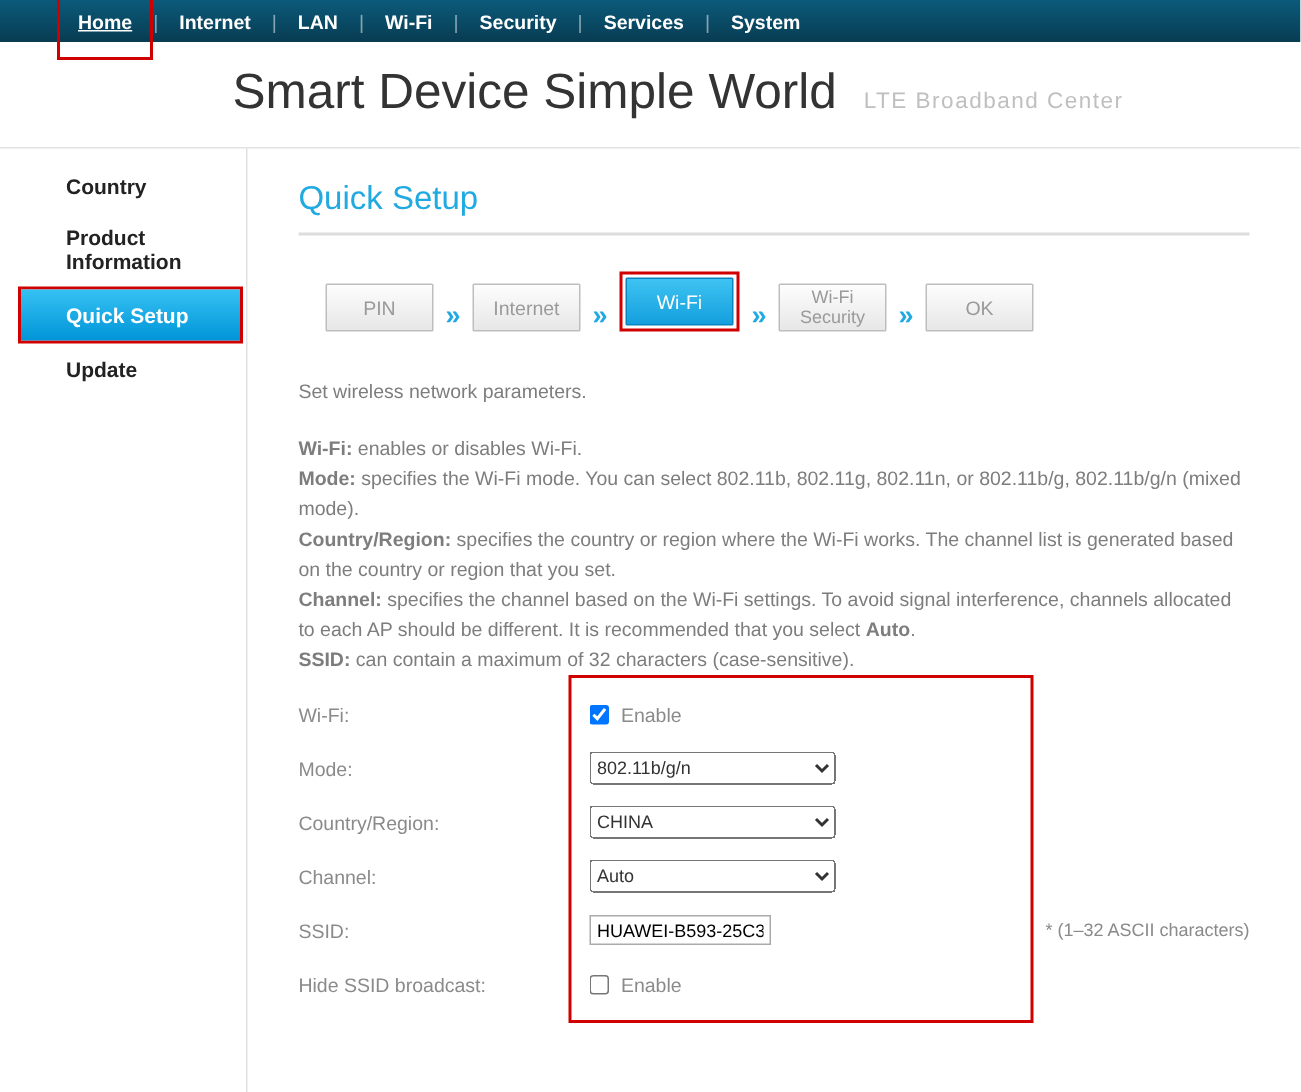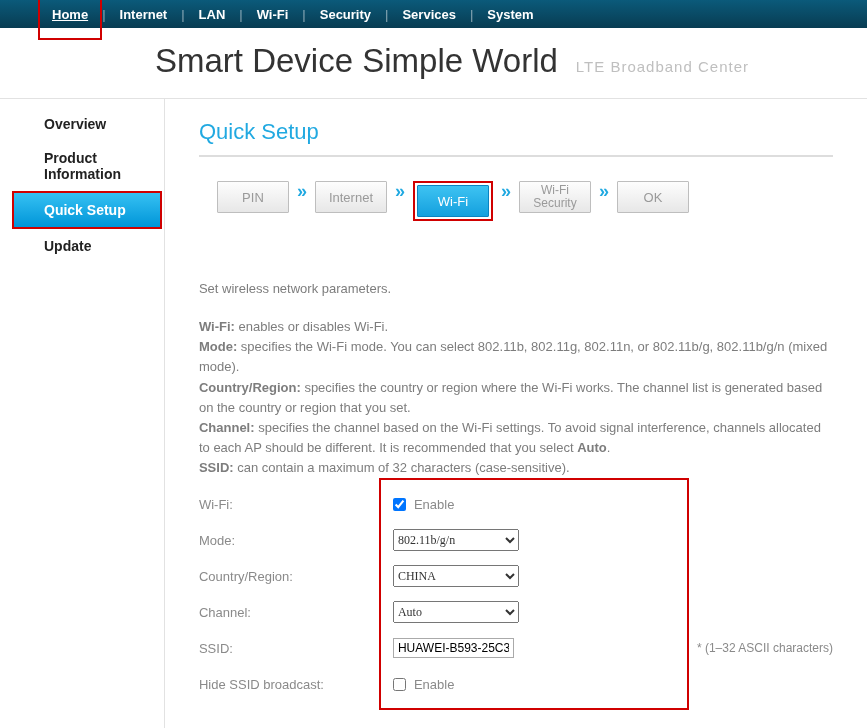--- a/index.html
+++ b/index.html
@@ -90,24 +90,24 @@
       font-weight: normal;
       margin-bottom: 10px;
     }
     .hr {
       height: 2px;
       background: #ddd;
       margin-bottom: 24px;
     }
     .stepper {
       display: flex;
-      align-items: flex-start;
+      align-items: flex-end;
       gap: 6px;
       margin-left: 18px;
-      margin-bottom: 58px;
+      margin-bottom: 30px;
     }
     .step-btn {
       background: linear-gradient(to bottom, #fdfdfd, #e7e7e7);
       border: 1px solid #bebebe;
       color: #9a9a9a;
       font-size: 13px;
       width: 72px;
       height: 32px;
       display: flex;
       align-items: center;
@@ -158,25 +158,24 @@
     }
     .input-row {
       height: 36px;
       display: flex;
       align-items: center;
       color: #8a8a8a;
       font-size: 13px;
       gap: 8px;
     }
     .input-row select {
-      width: 126px;
+      width: 164px;
       height: 22px;
       font-size: 12px;
       color: #333;
-      font-family: Liberation Serif, serif;
     }
     .input-row input[type="text"] {
       width: 121px;
       height: 20px;
       font-size: 12px;
       padding: 0 4px;
       border: 1px solid #aaa;
     }
     .hint-col {
       padding: 6px 0 6px 8px;
@@ -209,21 +208,21 @@
   <span class="topnav-item">System</span>
 </div>
 
 <div class="brand">
   <span class="brand-main">Smart Device   Simple World</span>
   <span class="brand-sub">LTE  Broadband  Center</span>
 </div>
 
 <div class="layout">
   <div class="sidebar">
-    <div class="sidebar-item">Overview</div>
+    <div class="sidebar-item">Country</div>
     <div class="sidebar-item">Product Information</div>
     <div class="sidebar-wrap highlight">
       <div class="sidebar-item active">Quick Setup</div>
     </div>
     <div class="sidebar-item">Update</div>
   </div>
 
   <div class="content">
     <div class="page-title">Quick Setup</div>
     <div class="hr"></div>

